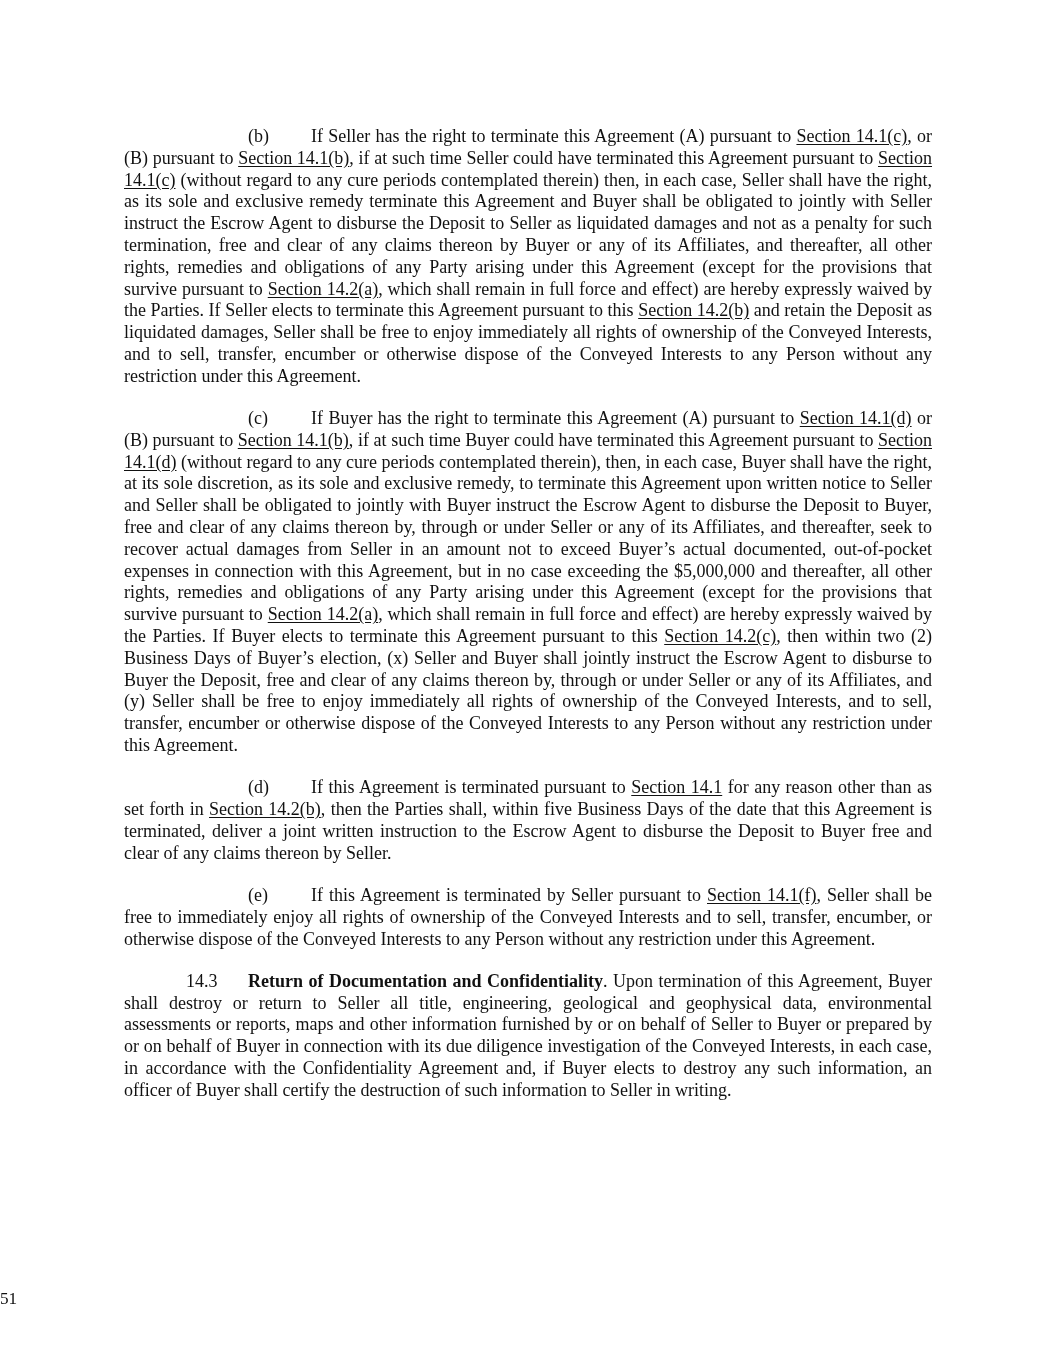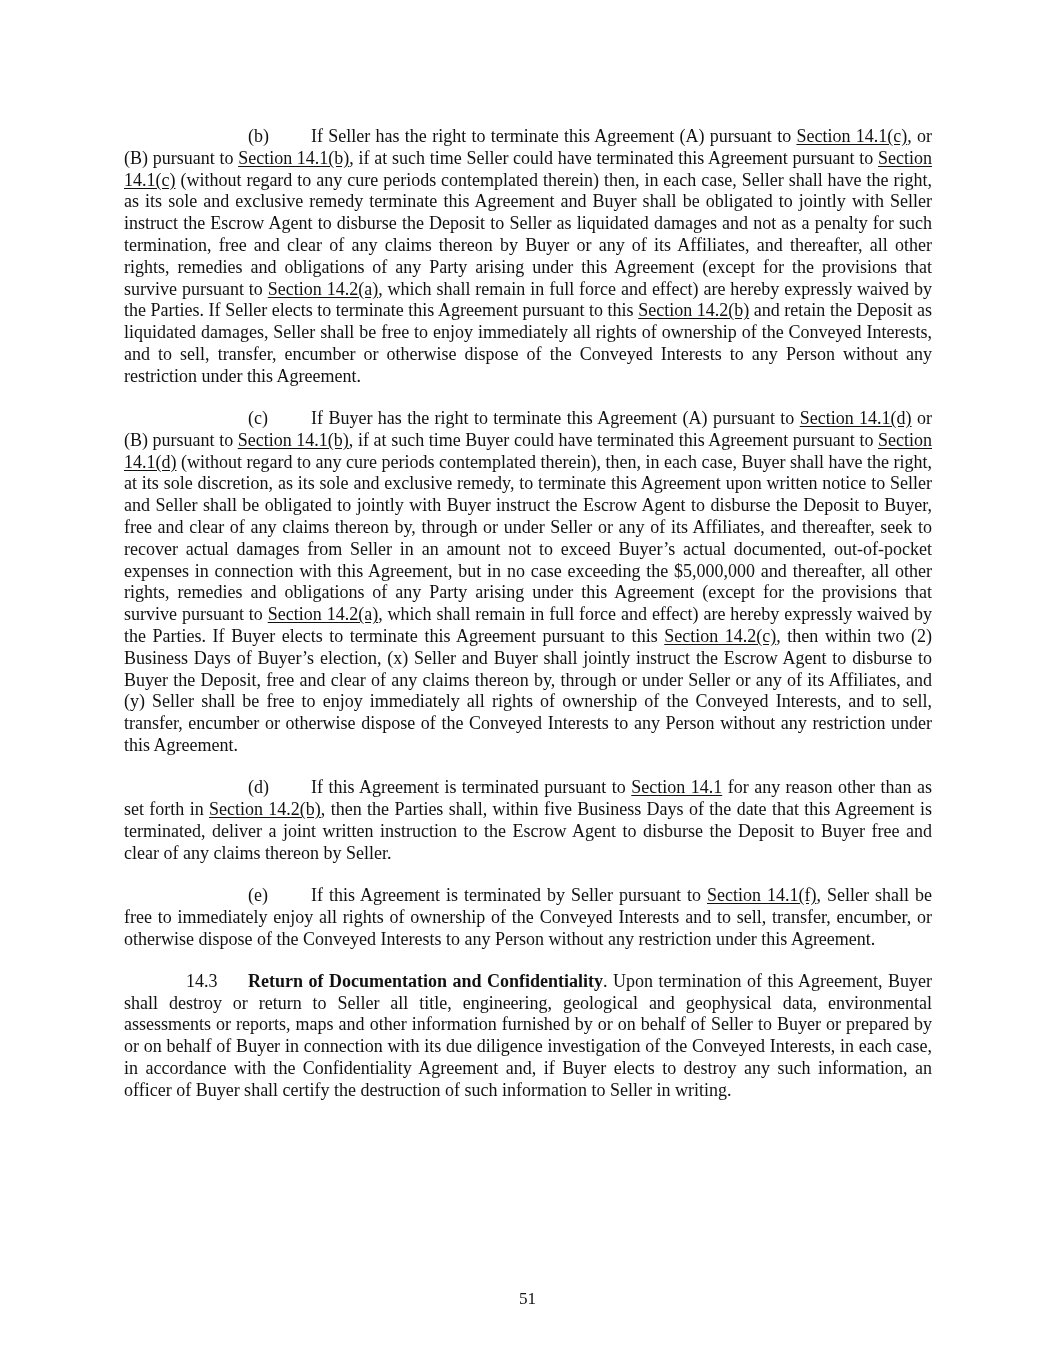--- a/index.html
+++ b/index.html
@@ -11,21 +11,21 @@
     text-align: justify;
   }
   .para { margin: 0 0 20.5px 0; }
   .sub { text-indent: 124px; }
   .sec { text-indent: 62px; margin-top: 12px; }
   .label { display: inline-block; text-indent: 0; width: 63px; }
   .seclabel { display: inline-block; text-indent: 0; width: 62px; }
   u.ref { text-decoration: underline; text-underline-offset: 2px; }
   b.heading { font-weight: bold; }
   .pagenum {
-    position: absolute; left: 0; width: 1055px; top: 1289px; text-align: center;
+    position: absolute; left: 0; width: 1055px; top: 1289px; text-align: left;
     font-family: "Liberation Serif", "DejaVu Serif", serif; font-size: 17.2px; color: #111;
   }
 </style>
 </head>
 <body>
 
 <div class="page">
   <div id="subparas">
       <p class="para sub"><span class="label">(b)</span><span>If Seller has the right to terminate this Agreement (A) pursuant to </span><u class="ref">Section 14.1(c)</u><span>, or (B) pursuant to </span><u class="ref">Section 14.1(b)</u><span>, if at such time Seller could have terminated this Agreement pursuant to </span><u class="ref">Section 14.1(c)</u><span> (without regard to any cure periods contemplated therein) then, in each case, Seller shall have the right, as its sole and exclusive remedy terminate this Agreement and Buyer shall be obligated to jointly with Seller instruct the Escrow Agent to disburse the Deposit to Seller as liquidated damages and not as a penalty for such termination, free and clear of any claims thereon by Buyer or any of its Affiliates, and thereafter, all other rights, remedies and obligations of any Party arising under this Agreement (except for the provisions that survive pursuant to </span><u class="ref">Section 14.2(a)</u><span>, which shall remain in full force and effect) are hereby expressly waived by the Parties.  If Seller elects to terminate this Agreement pursuant to this </span><u class="ref">Section 14.2(b)</u><span> and retain the Deposit as liquidated damages, Seller shall be free to enjoy immediately all rights of ownership of the Conveyed Interests, and to sell, transfer, encumber or otherwise dispose of the Conveyed Interests to any Person without any restriction under this Agreement.</span></p>
       <p class="para sub"><span class="label">(c)</span><span>If Buyer has the right to terminate this Agreement (A) pursuant to </span><u class="ref">Section 14.1(d)</u><span> or (B) pursuant to </span><u class="ref">Section 14.1(b)</u><span>, if at such time Buyer could have terminated this Agreement pursuant to </span><u class="ref">Section 14.1(d)</u><span> (without regard to any cure periods contemplated therein), then, in each case, Buyer shall have the right, at its sole discretion, as its sole and exclusive remedy, to terminate this Agreement upon written notice to Seller and Seller shall be obligated to jointly with Buyer instruct the Escrow Agent to disburse the Deposit to Buyer, free and clear of any claims thereon by, through or under Seller or any of its Affiliates, and thereafter, seek to recover actual damages from Seller in an amount not to exceed Buyer’s actual documented, out-of-pocket expenses in connection with this Agreement, but in no case exceeding the $5,000,000 and thereafter, all other rights, remedies and obligations of any Party arising under this Agreement (except for the provisions that survive pursuant to </span><u class="ref">Section 14.2(a)</u><span>, which shall remain in full force and effect) are hereby expressly waived by the Parties. If Buyer elects to terminate this Agreement pursuant to this </span><u class="ref">Section 14.2(c)</u><span>, then within two (2) Business Days of Buyer’s election, (x) Seller and Buyer shall jointly instruct the Escrow Agent to disburse to Buyer the Deposit, free and clear of any claims thereon by, through or under Seller or any of its Affiliates, and (y) Seller shall be free to enjoy immediately all rights of ownership of the Conveyed Interests, and to sell, transfer, encumber or otherwise dispose of the Conveyed Interests to any Person without any restriction under this Agreement.</span></p>

